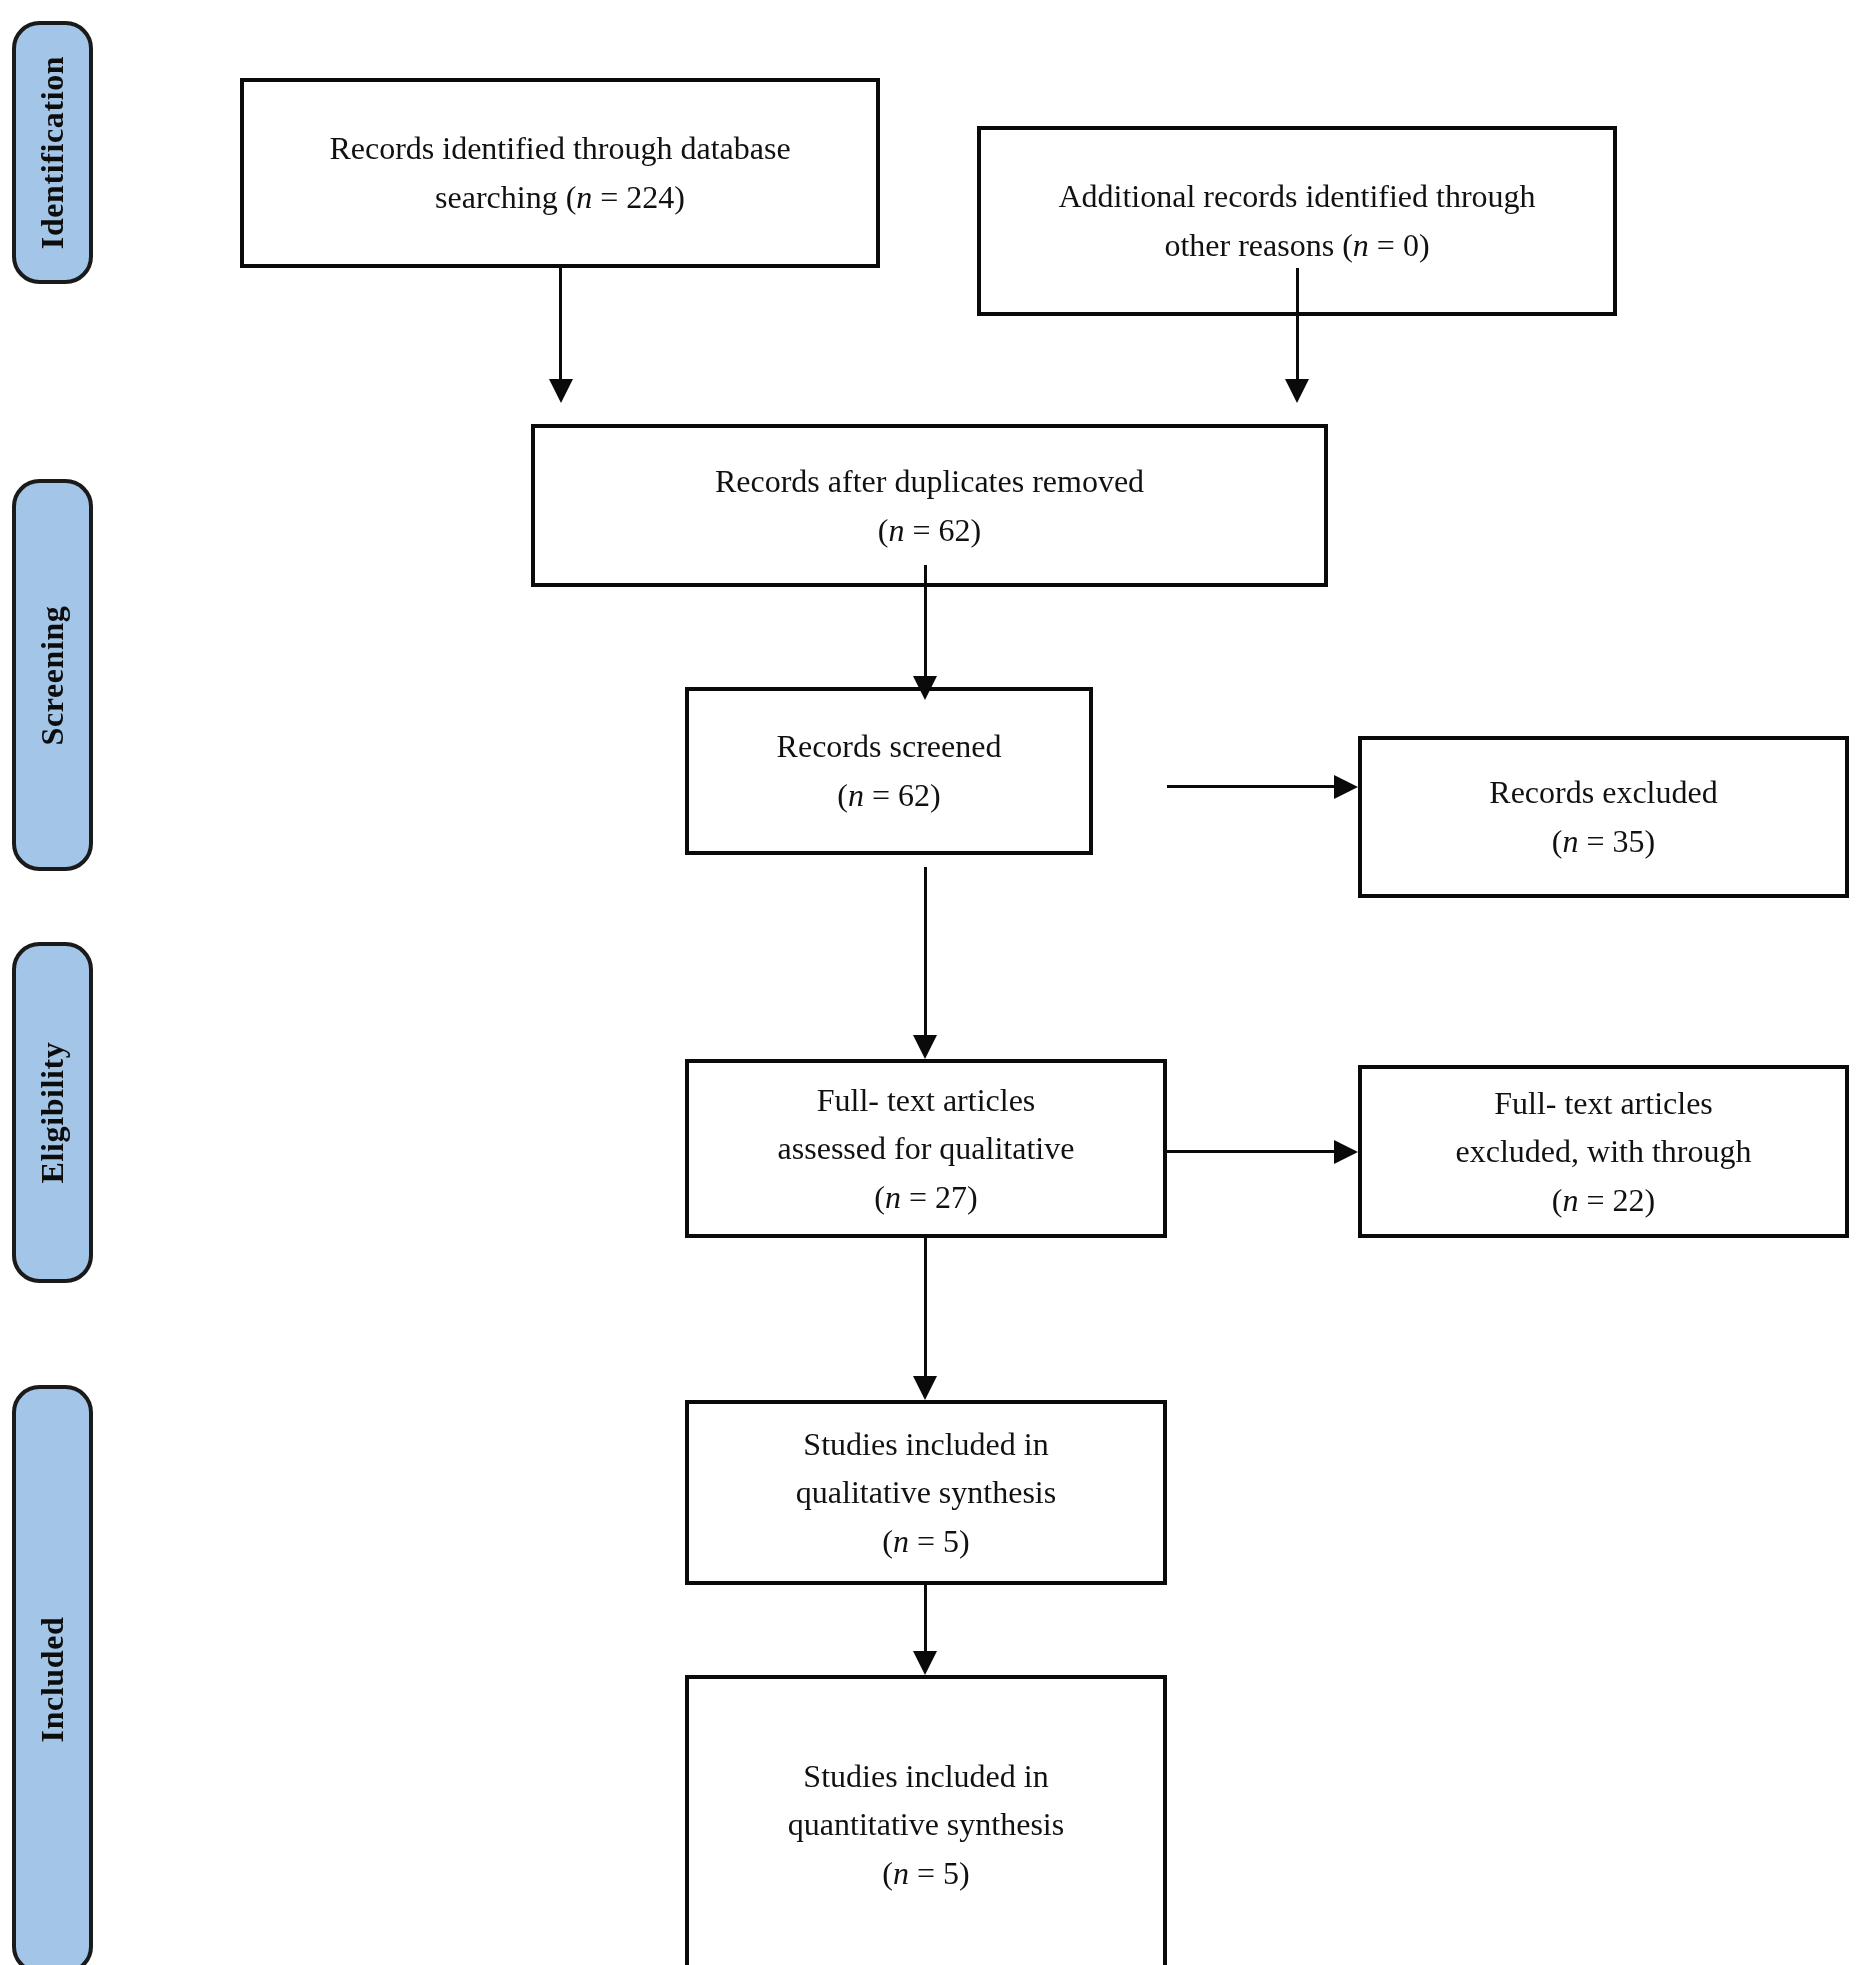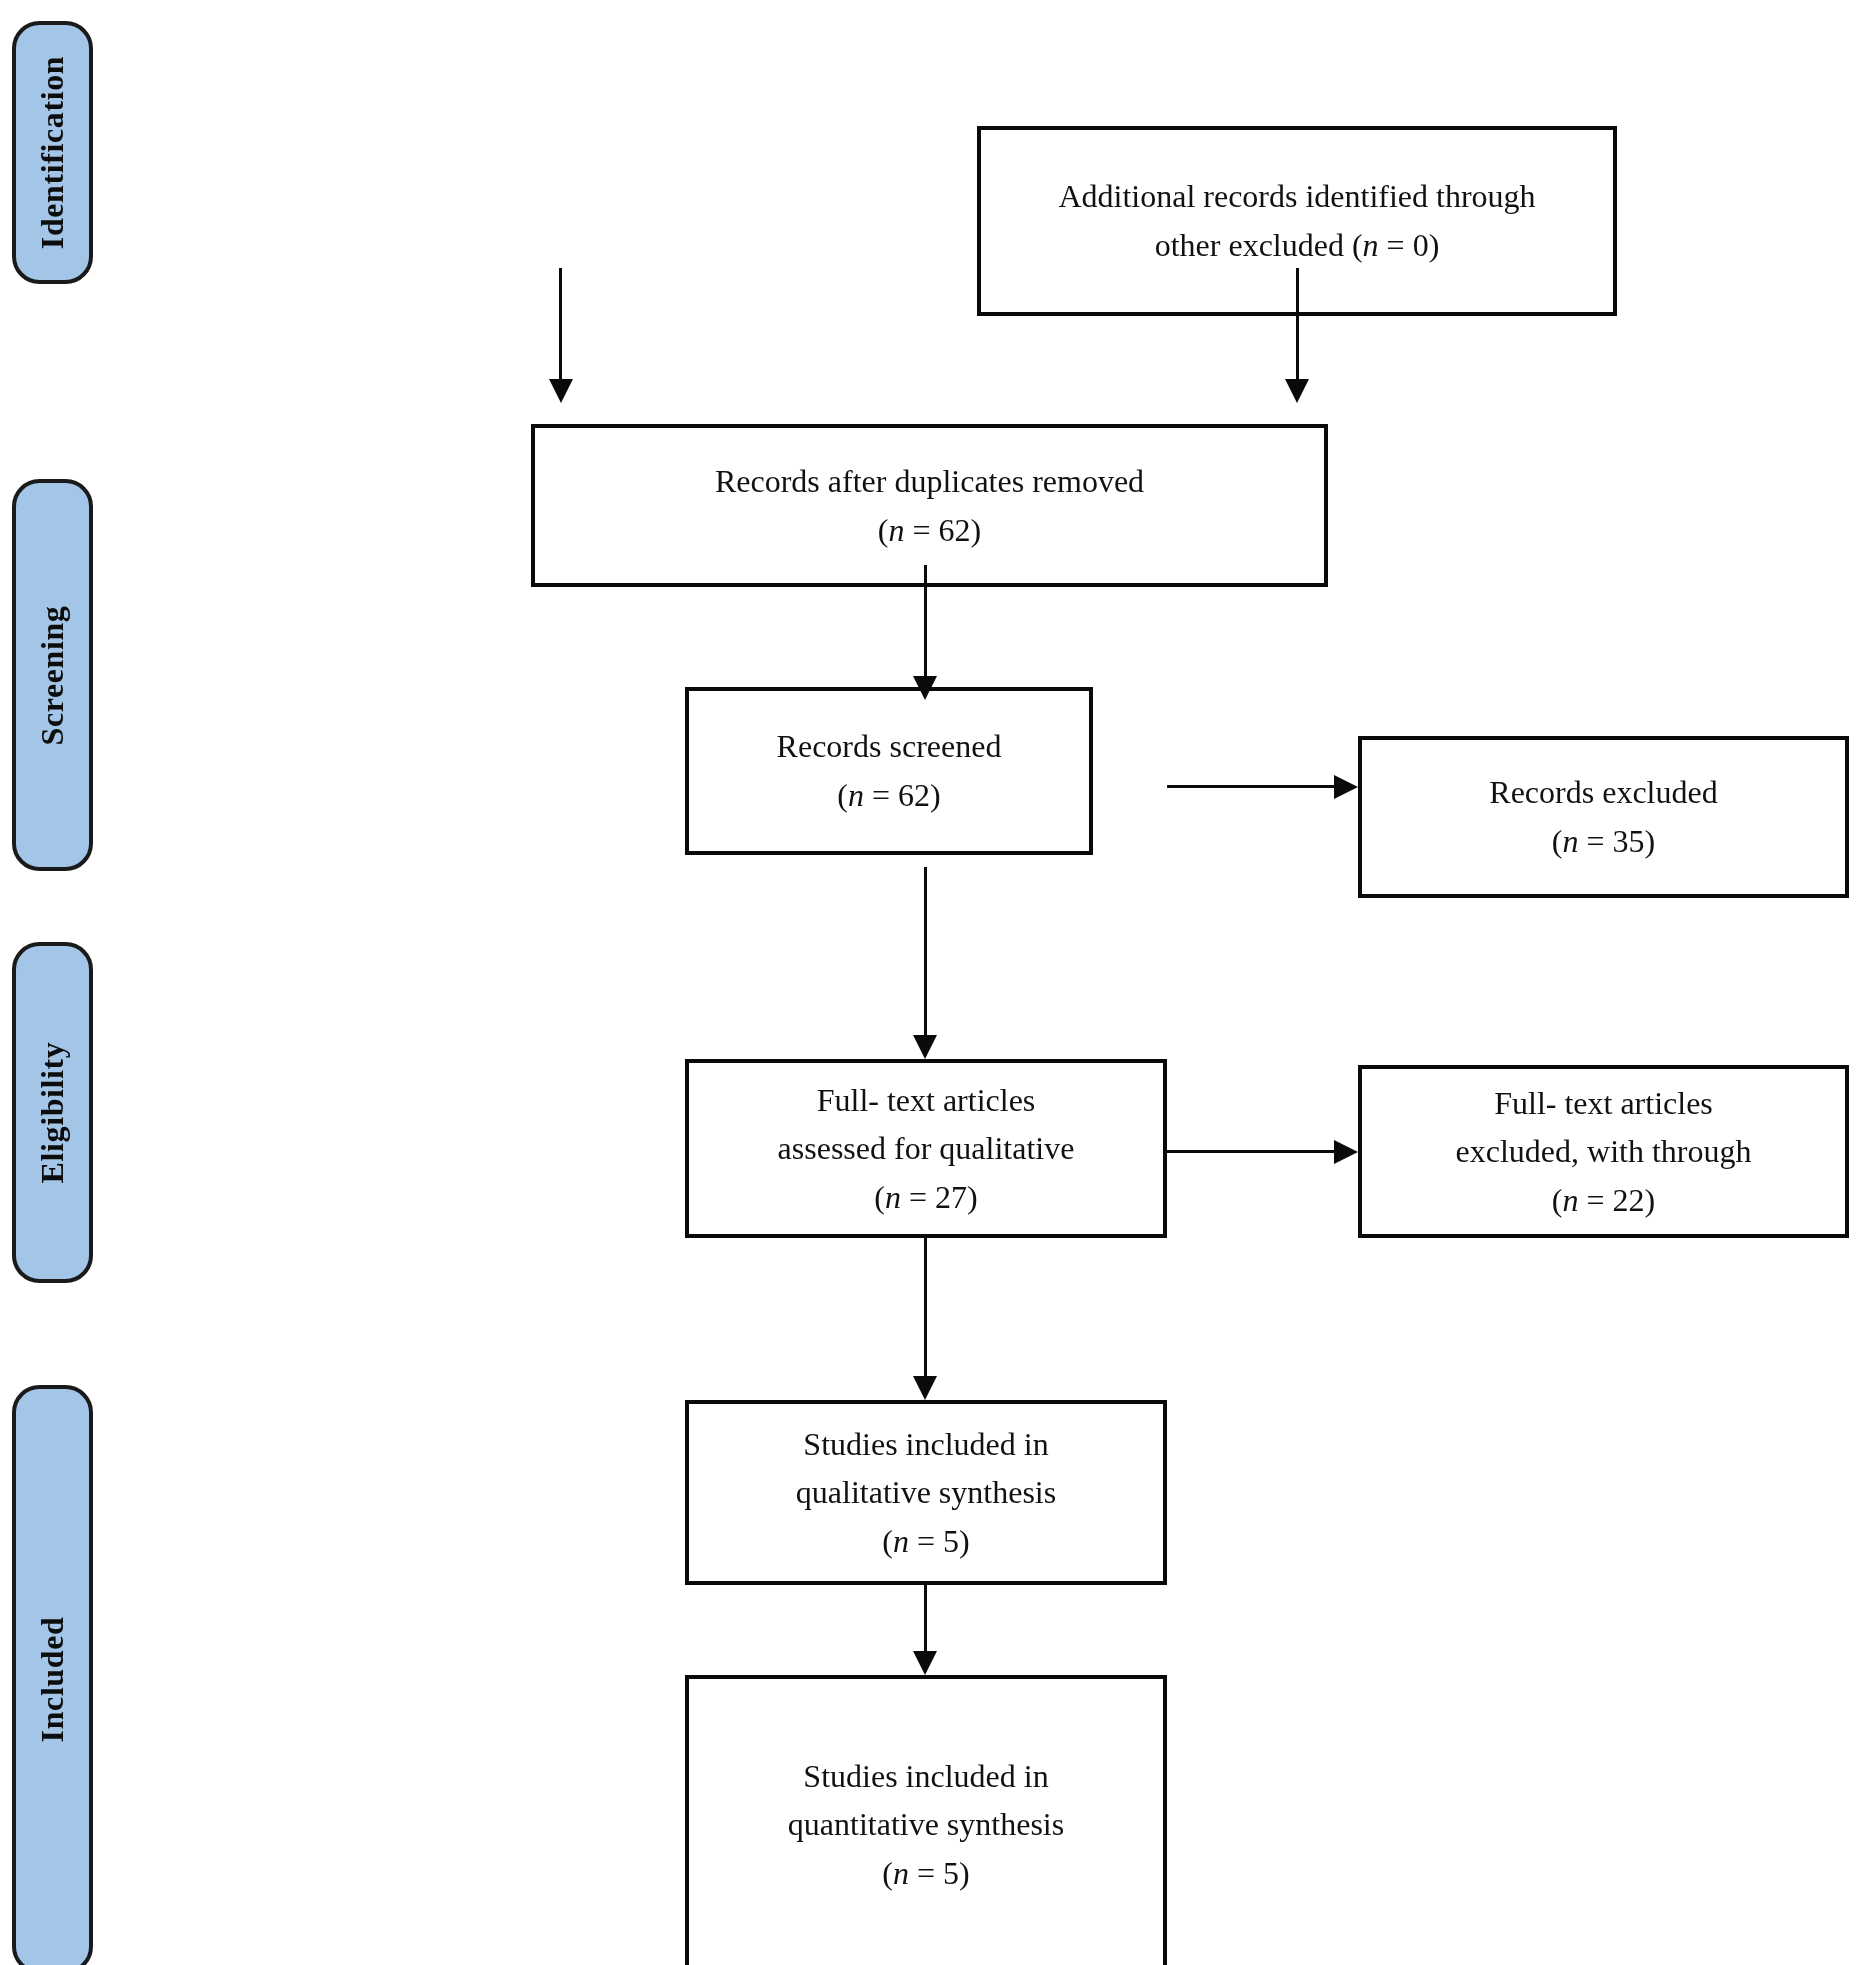--- a/index.html
+++ b/index.html
@@ -99,25 +99,31 @@
   </div>
 
   <div class="stage-bar" style="left:12px; top:942px; width:81px; height:341px;">
     <span class="stage-label">Eligibility</span>
   </div>
 
   <div class="stage-bar" style="left:12px; top:1385px; width:81px; height:589px;">
     <span class="stage-label">Included</span>
   </div>
 
+  <div class="flow-box" style="left:240px; top:78px; width:640px; height:190px;">
+    <div class="flow-text">
+      <span>Records identified through database</span><br>
+      <span>searching (</span><span class="n-italic">n</span><span> = 224)</span>
+    </div>
+  </div>
 
   <div class="flow-box" style="left:977px; top:78px; width:640px; height:190px;margin-top:48px;">
     <div class="flow-text">
       <span>Additional records identified through</span><br>
-      <span>other excluded (</span><span class="n-italic">n</span><span> = 0)</span>
+      <span>other reasons (</span><span class="n-italic">n</span><span> = 0)</span>
     </div>
   </div>
 
   <div class="flow-box" style="left:531px; top:424px; width:797px; height:163px;">
     <div class="flow-text">
       <span>Records after duplicates removed</span><br>
       <span>(</span><span class="n-italic">n</span><span> = 62)</span>
     </div>
   </div>
 

